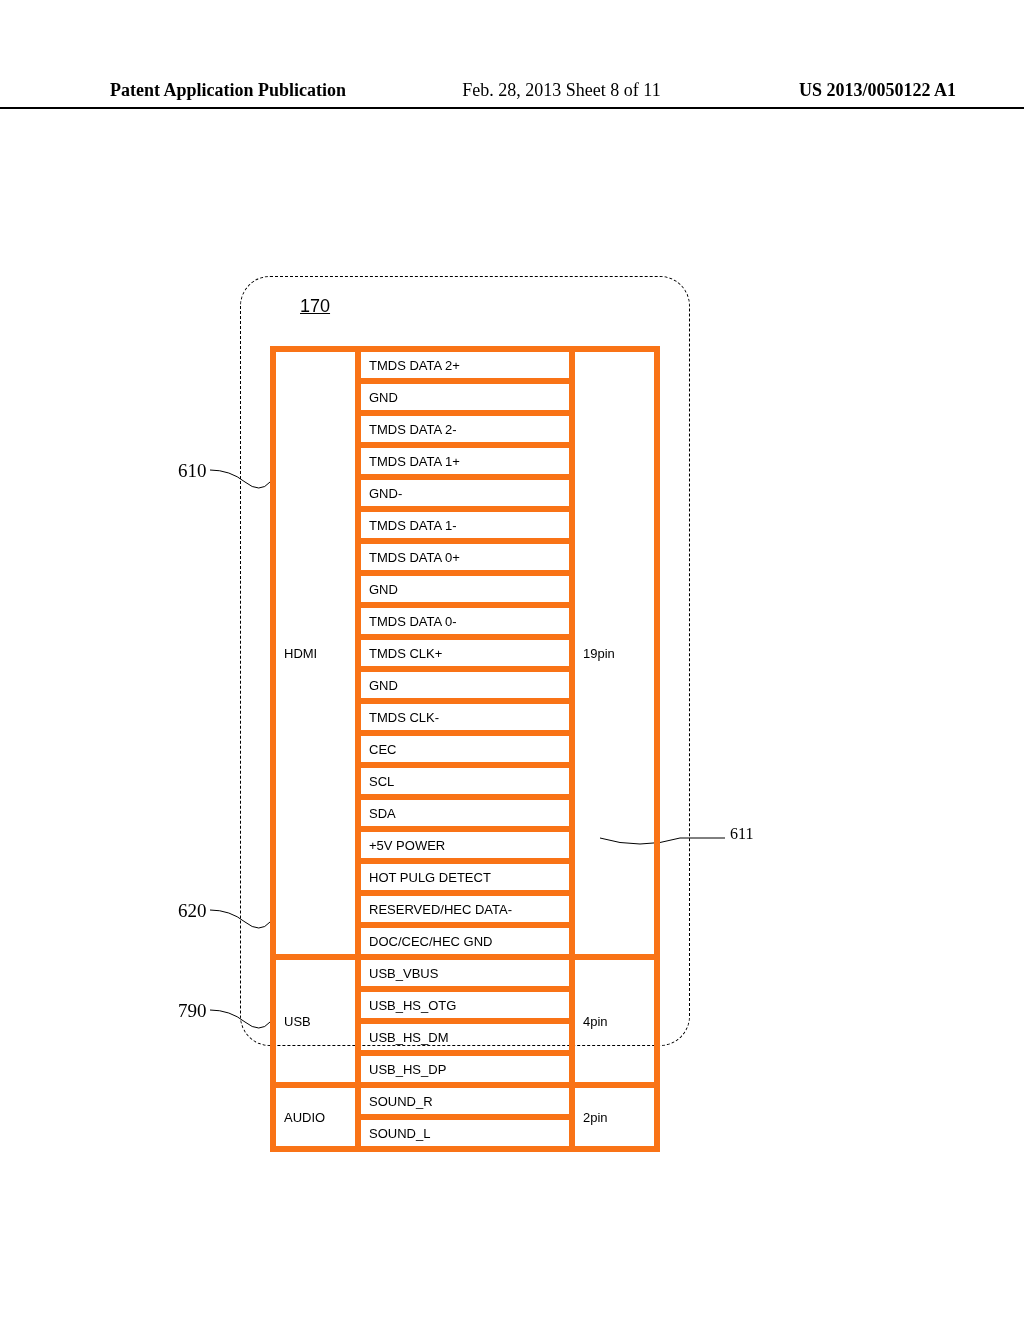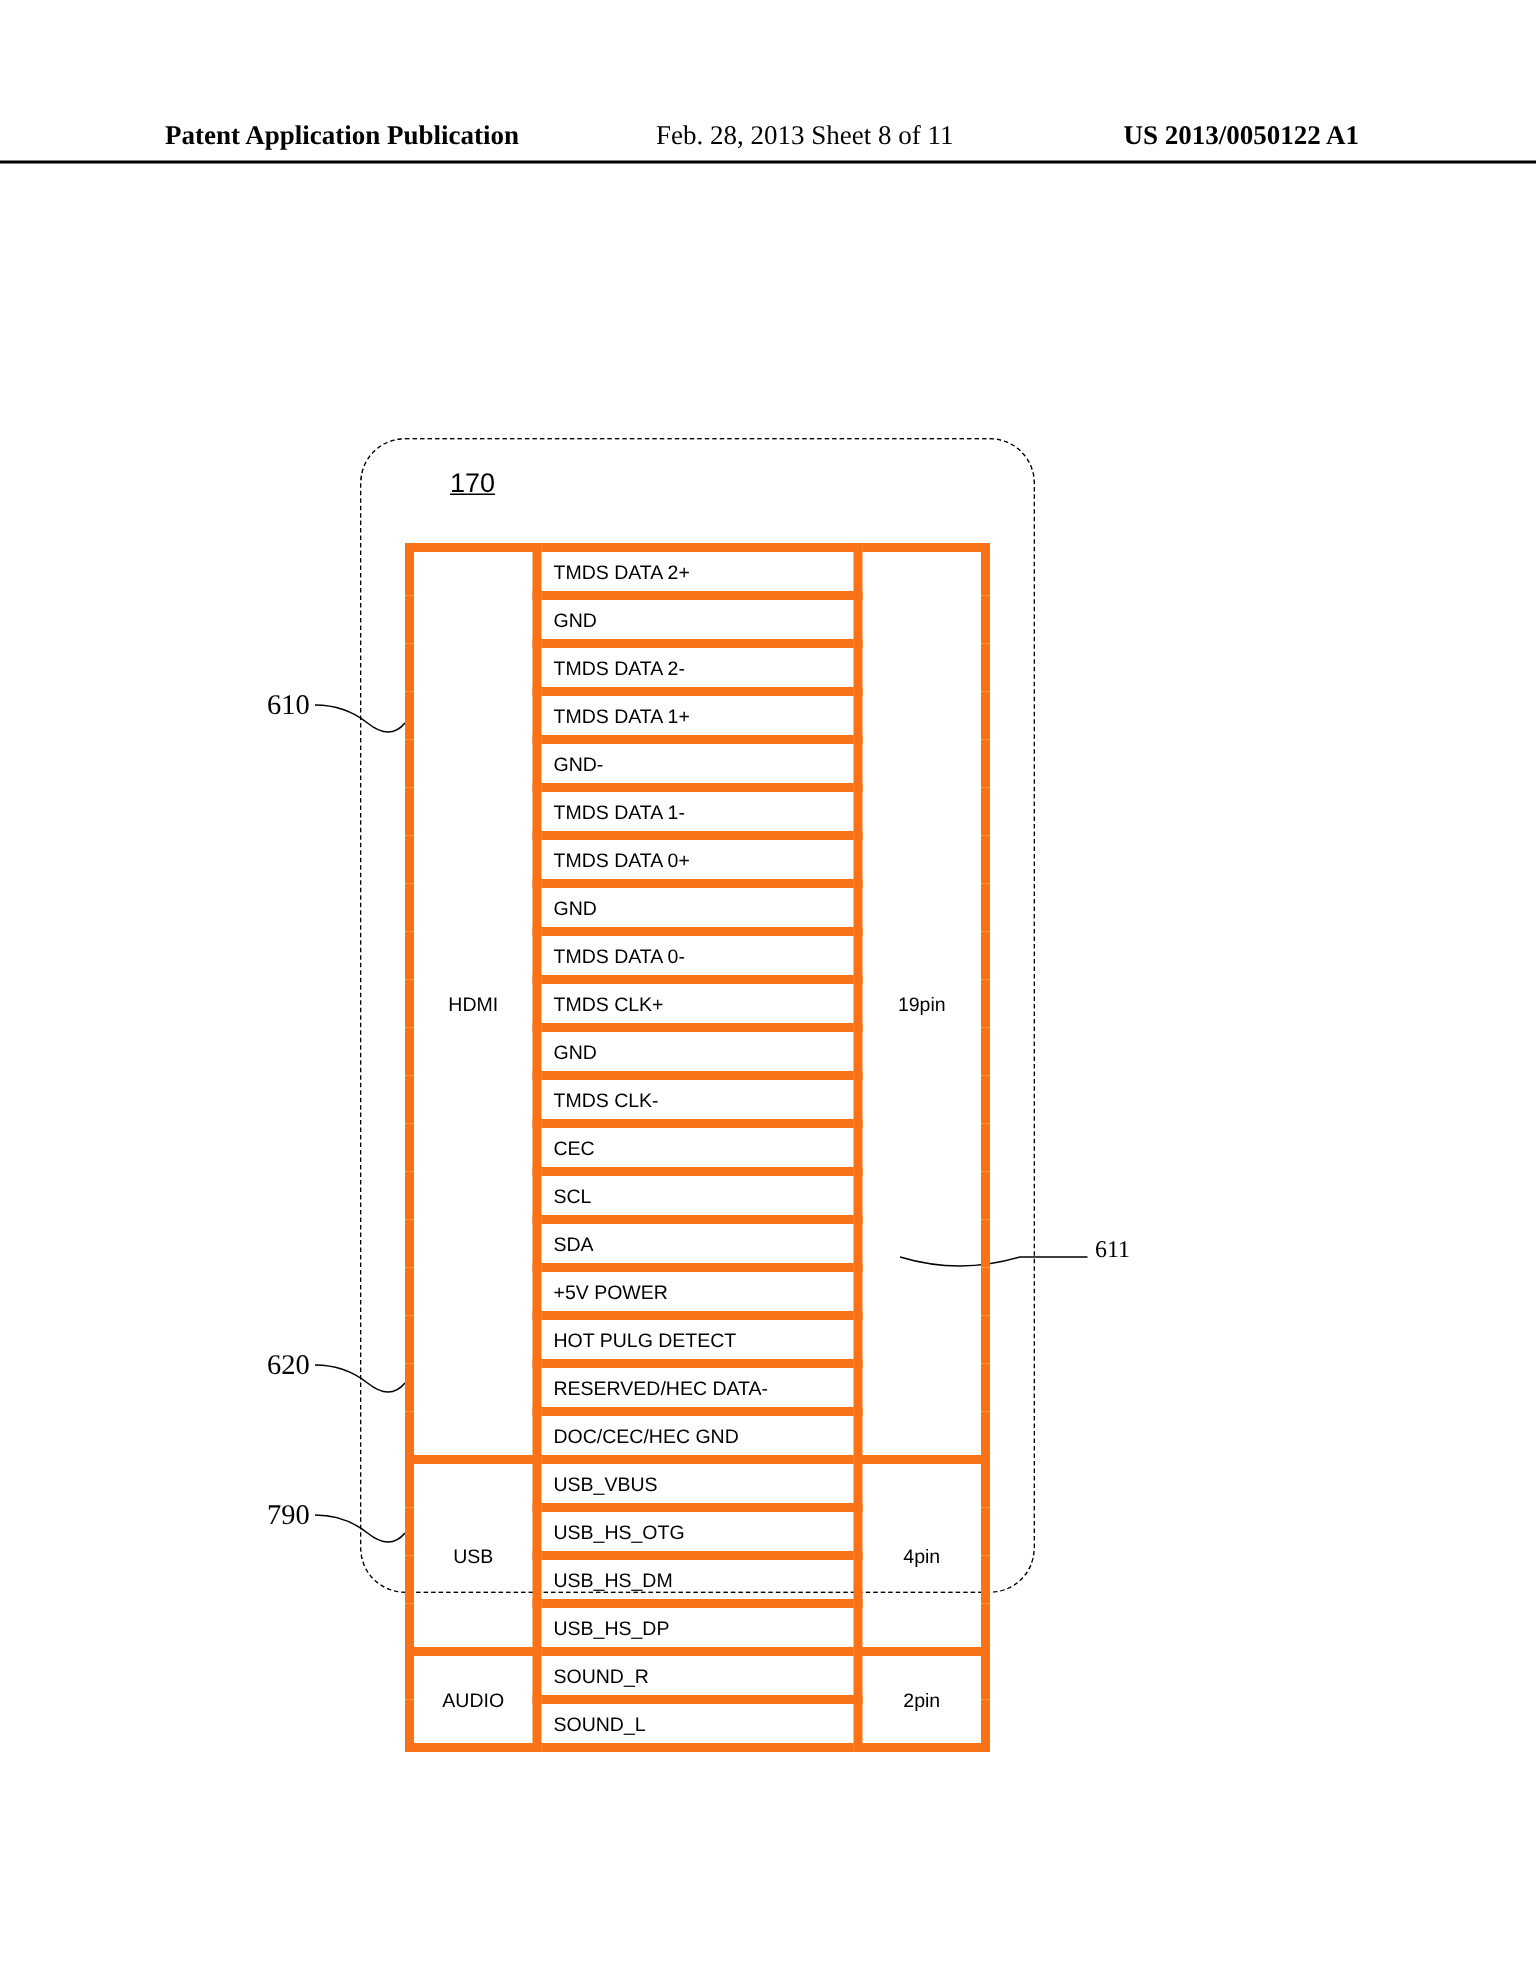--- a/index.html
+++ b/index.html
@@ -13,21 +13,21 @@
     width: 1024px;
     height: 1320px;
     position: relative;
     box-sizing: border-box;
   }
   .header {
     position: absolute;
     top: 80px;
     left: 0;
     width: 100%;
-    padding: 0 118px 6px 110px;
+    padding: 0 68px 6px 110px;
     box-sizing: border-box;
     display: flex;
     justify-content: space-between;
     font-size: 18px;
     border-bottom: 2px solid #000;
   }
   .header .left { font-weight: bold; }
   .header .center { font-weight: normal; }
   .header .right { font-weight: bold; margin-left: 22px; }
 
@@ -35,21 +35,21 @@
     position: absolute;
     top: 190px;
     left: 0;
     width: 100%;
     text-align: center;
     font-size: 32px;
   }
 
   .diagram {
     position: absolute;
-    top: 292px;
+    top: 276px;
     left: 240px;
     width: 450px;
     height: 770px;
   }
 
   
   .outer-box {
     position: absolute;
     inset: 0;
     border: 1.5px dashed #000;
@@ -82,21 +82,20 @@
     table-layout: fixed;
   }
   .grid-wrap td {
     border: 6px solid #f97316;
     padding: 0 8px;
     height: 26px;
     vertical-align: middle;
   }
   .grid-wrap td.group-label,
   .grid-wrap td.pin-count {
-    text-align: center;
   }
   .grid-wrap col.c1 { width: 85px; }
   .grid-wrap col.c2 { width: auto; }
   .grid-wrap col.c3 { width: 85px; }
 
   
   .ref-left {
     position: absolute;
     font-size: 19px;
     text-align: center;

